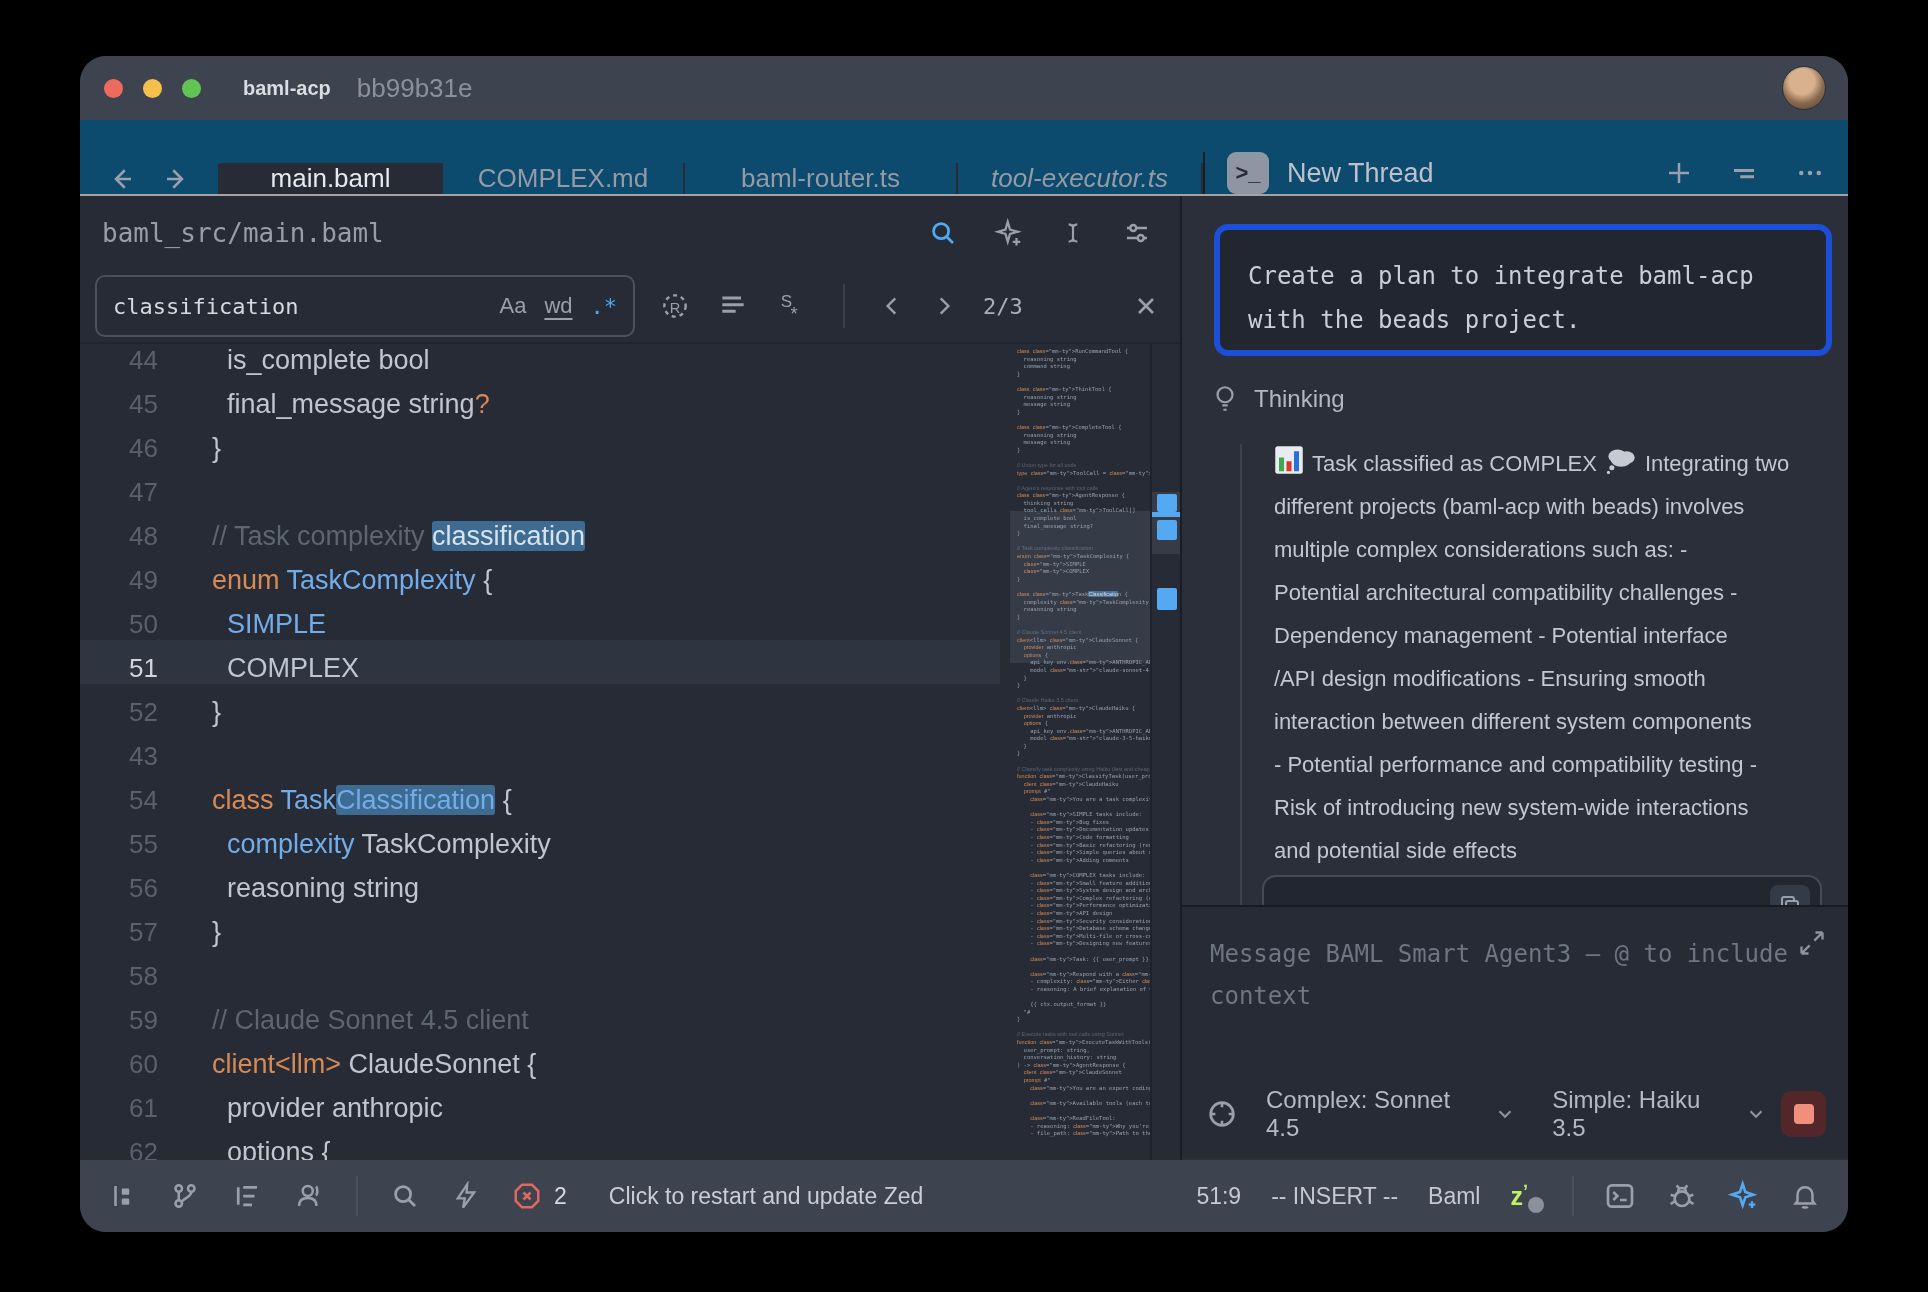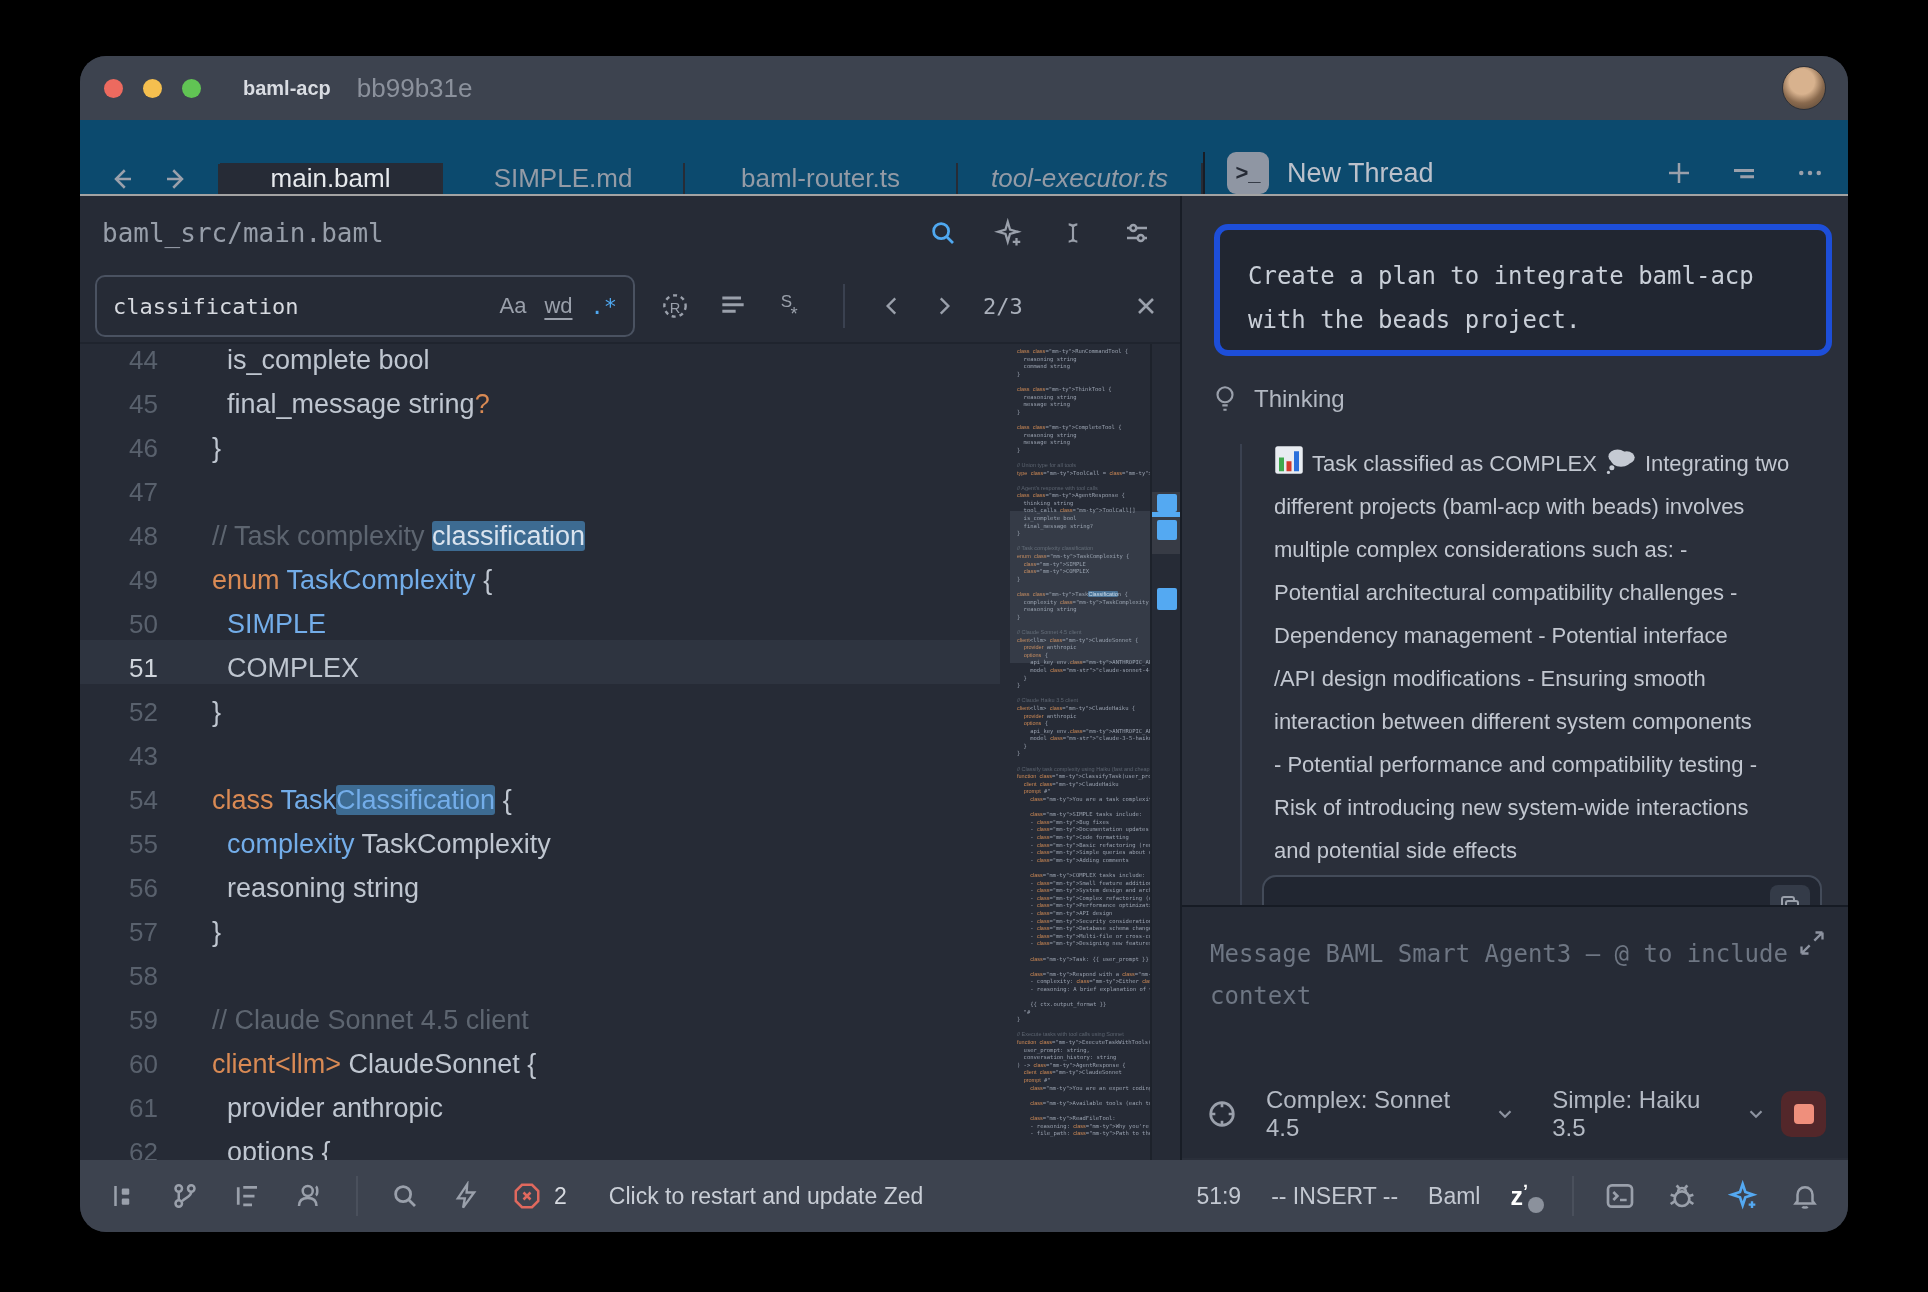--- a/index.html
+++ b/index.html
@@ -91,21 +91,21 @@
 
   
   .statusbar{height:72px;background:#3d434f;display:flex;align-items:center;padding:0 28px;color:#9aa0ab;}
   .sb-left{display:flex;align-items:center;gap:32px;}
   .sb-div{width:2px;height:40px;background:#4a505c;}
   .err-badge{display:flex;align-items:center;gap:12px;}
   .err-count{color:#d7dae0;font-size:23px;}
   .sb-msg{color:#c9ced6;font-size:23px;margin-left:10px;}
   .sb-right{margin-left:auto;display:flex;align-items:center;gap:30px;}
   .sb-text{color:#c3c8d1;font-size:23px;}
-  .z-icon{position:relative;color:#ffffff;font-size:25px;font-weight:bold;padding-right:14px;}
+  .z-icon{position:relative;color:#bef264;font-size:25px;font-weight:bold;padding-right:14px;}
   .z-dot{position:absolute;right:-2px;bottom:-2px;width:16px;height:16px;border-radius:50%;background:#8b919c;}
   svg{display:block;}
 </style>
 </head>
 <body>
 
 <div class="window">
 
   <div class="titlebar">
     <div class="traffic">
@@ -130,21 +130,21 @@
         <svg width="30" height="30" viewBox="0 0 24 24" fill="none" stroke="currentColor" stroke-width="2">
             <path d="M9 5 L16 12 L9 19"></path>
             <path d="M4 12 H16" stroke-width="2"></path>
           </svg>
       </span>
     </div>
     <div class="tab active t1">
         <span>main.baml</span>
       </div>
     <div class="tab t2">
-        <span>SIMPLE.md</span>
+        <span>COMPLEX.md</span>
       </div>
     <div class="tab t3">
         <span>baml-router.ts</span>
       </div>
     <div class="tab italic t4">
         <span>tool-executor.ts</span>
       </div>
     <div class="thread-header">
       <div class="chip">&gt;_</div>
       <span class="thread-title">New Thread</span>

